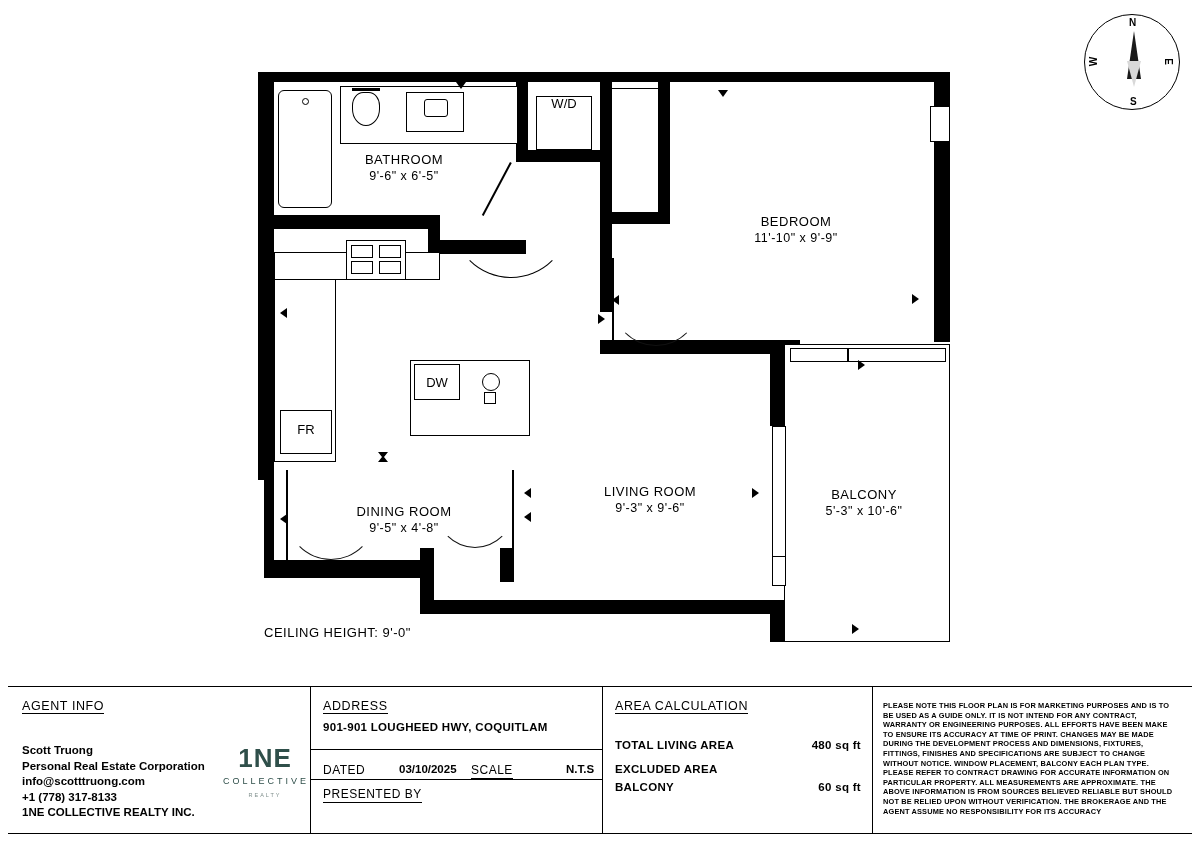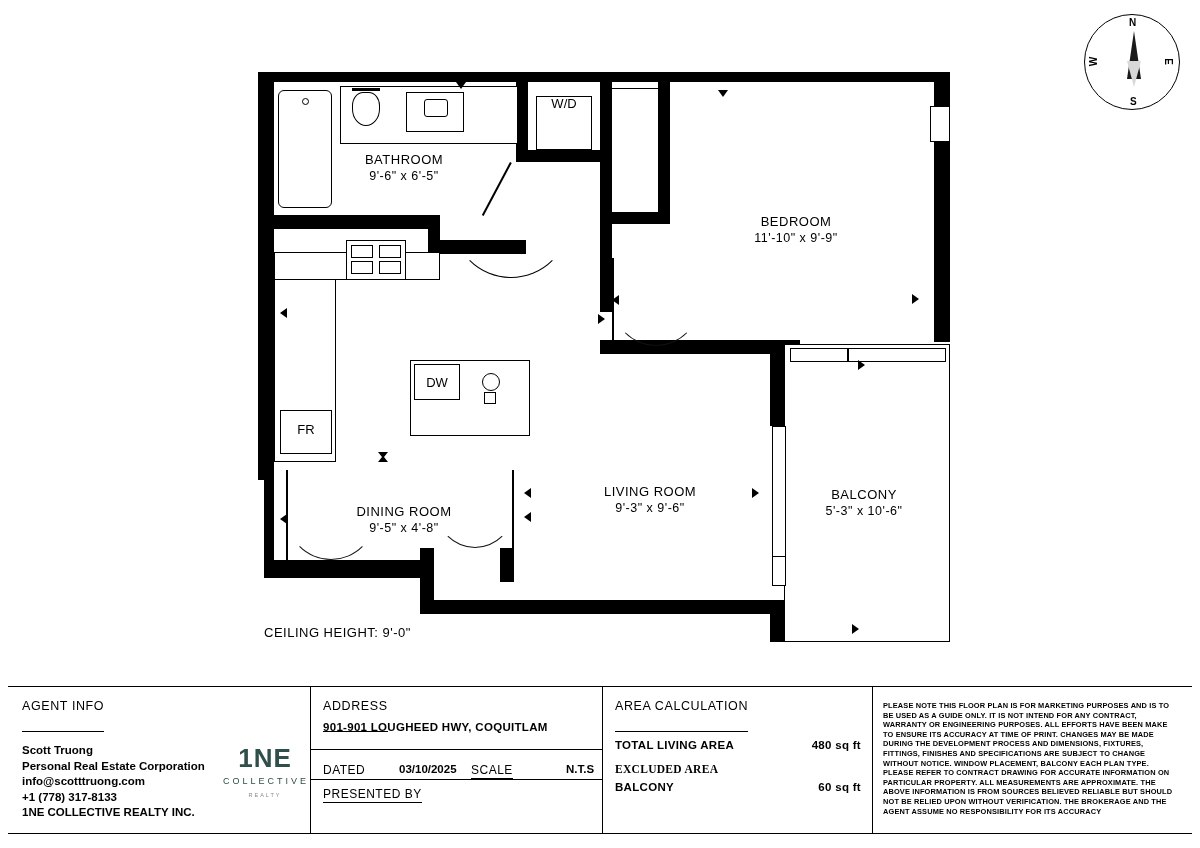--- a/index.html
+++ b/index.html
@@ -128,21 +128,21 @@
     box-sizing: border-box;
   }
   .col-sep {
     border-left: 1.5px solid #000;
   }
   .col-title {
     font-size: 12.5px;
     letter-spacing: 0.6px;
     display: inline-block;
     border-bottom: 1px solid #000;
-    padding-bottom: 18px;
+    padding-bottom: 0;
   }
 
   
   #col-agent { left: 0; width: 302px; }
   #agent-title { position: absolute; left: 14px; top: 12px; }
   #agent-lines {
     position: absolute;
     left: 14px; top: 56px;
     font-size: 11.5px;
     font-weight: bold;
@@ -463,21 +463,21 @@
       <div id="scale-value">N.T.S</div>
       <div id="presented-lbl">PRESENTED BY</div>
     </div>
 
     <div class="col col-sep" id="col-area">
       <div id="area-title" class="col-title">AREA CALCULATION</div>
       <div class="area-row" style="top:52px;">
         <span>TOTAL LIVING AREA</span>
         <span class="val">480 sq ft</span>
       </div>
-      <div class="area-sub" style="top:76px;font-family:Liberation Serif, serif;">EXCLUDED AREA</div>
+      <div class="area-sub" style="top:76px;">EXCLUDED AREA</div>
       <div class="area-row" style="top:94px;">
         <span>BALCONY</span>
         <span class="val">60 sq ft</span>
       </div>
     </div>
 
     <div class="col col-sep" id="col-disc">
       <div id="disc-text">PLEASE NOTE THIS FLOOR PLAN IS FOR MARKETING PURPOSES AND IS TO BE USED AS A GUIDE ONLY. IT IS NOT INTEND FOR ANY CONTRACT, WARRANTY OR ENGINEERING PURPOSES. ALL EFFORTS HAVE BEEN MAKE TO ENSURE ITS ACCURACY AT TIME OF PRINT. CHANGES MAY BE MADE DURING THE DEVELOPMENT PROCESS AND DIMENSIONS, FIXTURES, FITTINGS, FINISHES AND SPECIFICATIONS ARE SUBJECT TO CHANGE WITHOUT NOTICE. WINDOW PLACEMENT, BALCONY EACH PLAN TYPE. PLEASE REFER TO CONTRACT DRAWING FOR ACCURATE INFORMATION ON PARTICULAR PROPERTY. ALL MEASUREMENTS ARE APPROXIMATE. THE ABOVE INFORMATION IS FROM SOURCES BELIEVED RELIABLE BUT SHOULD NOT BE RELIED UPON WITHOUT VERIFICATION. THE BROKERAGE AND THE AGENT ASSUME NO RESPONSIBILITY FOR ITS ACCURACY</div>
     </div>
 

